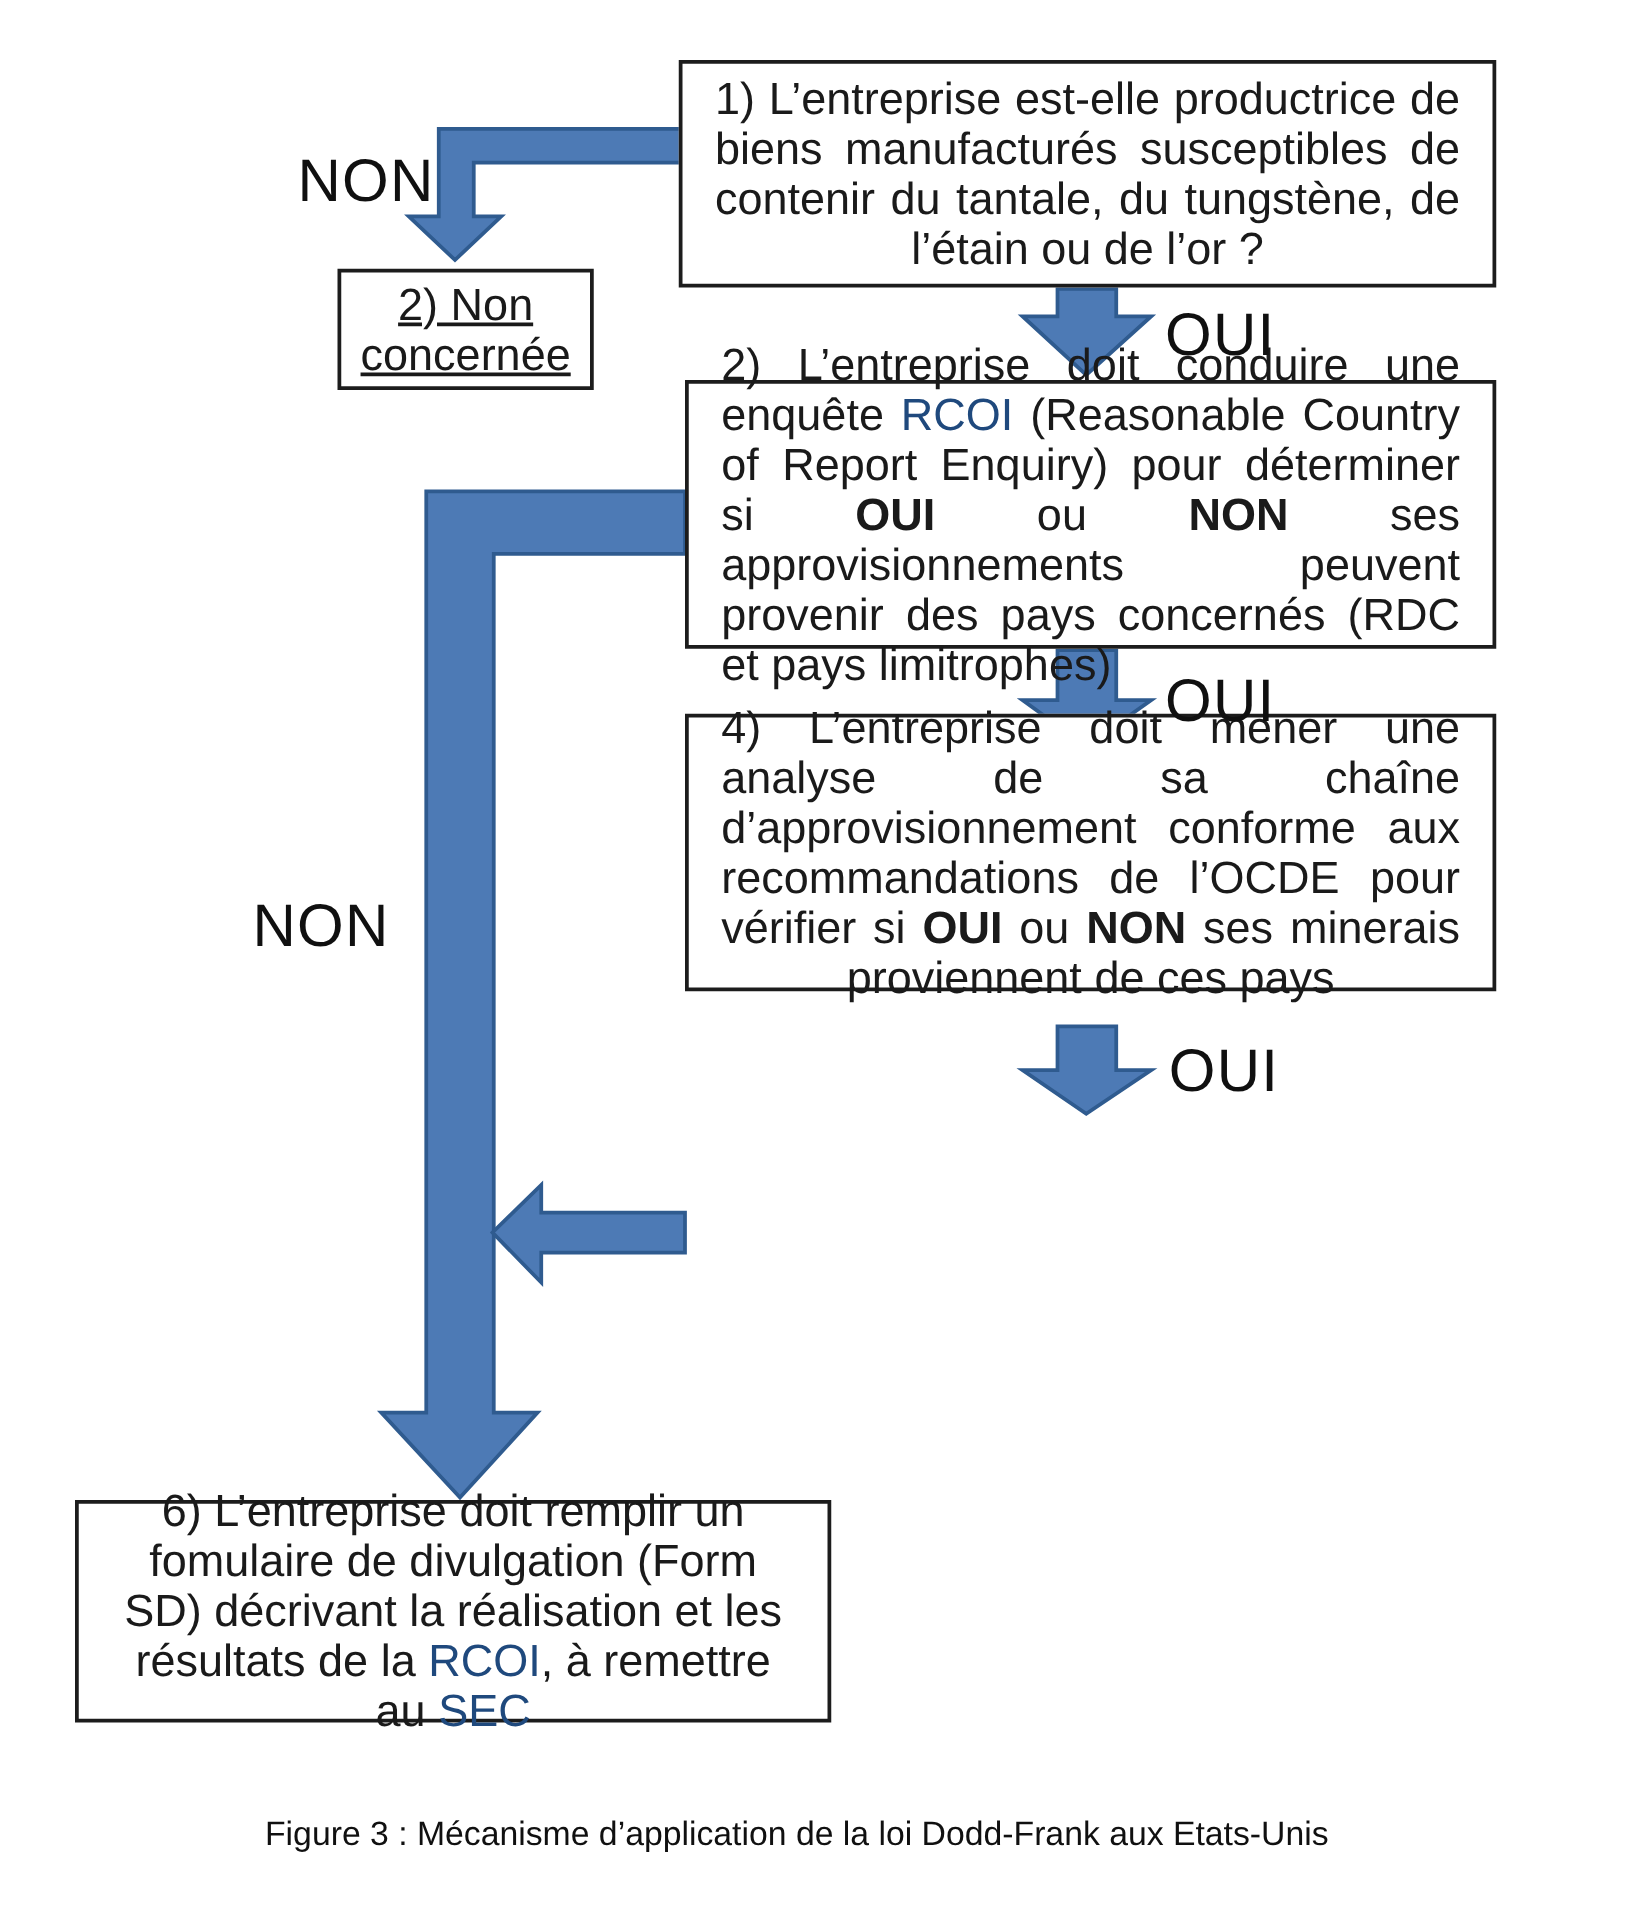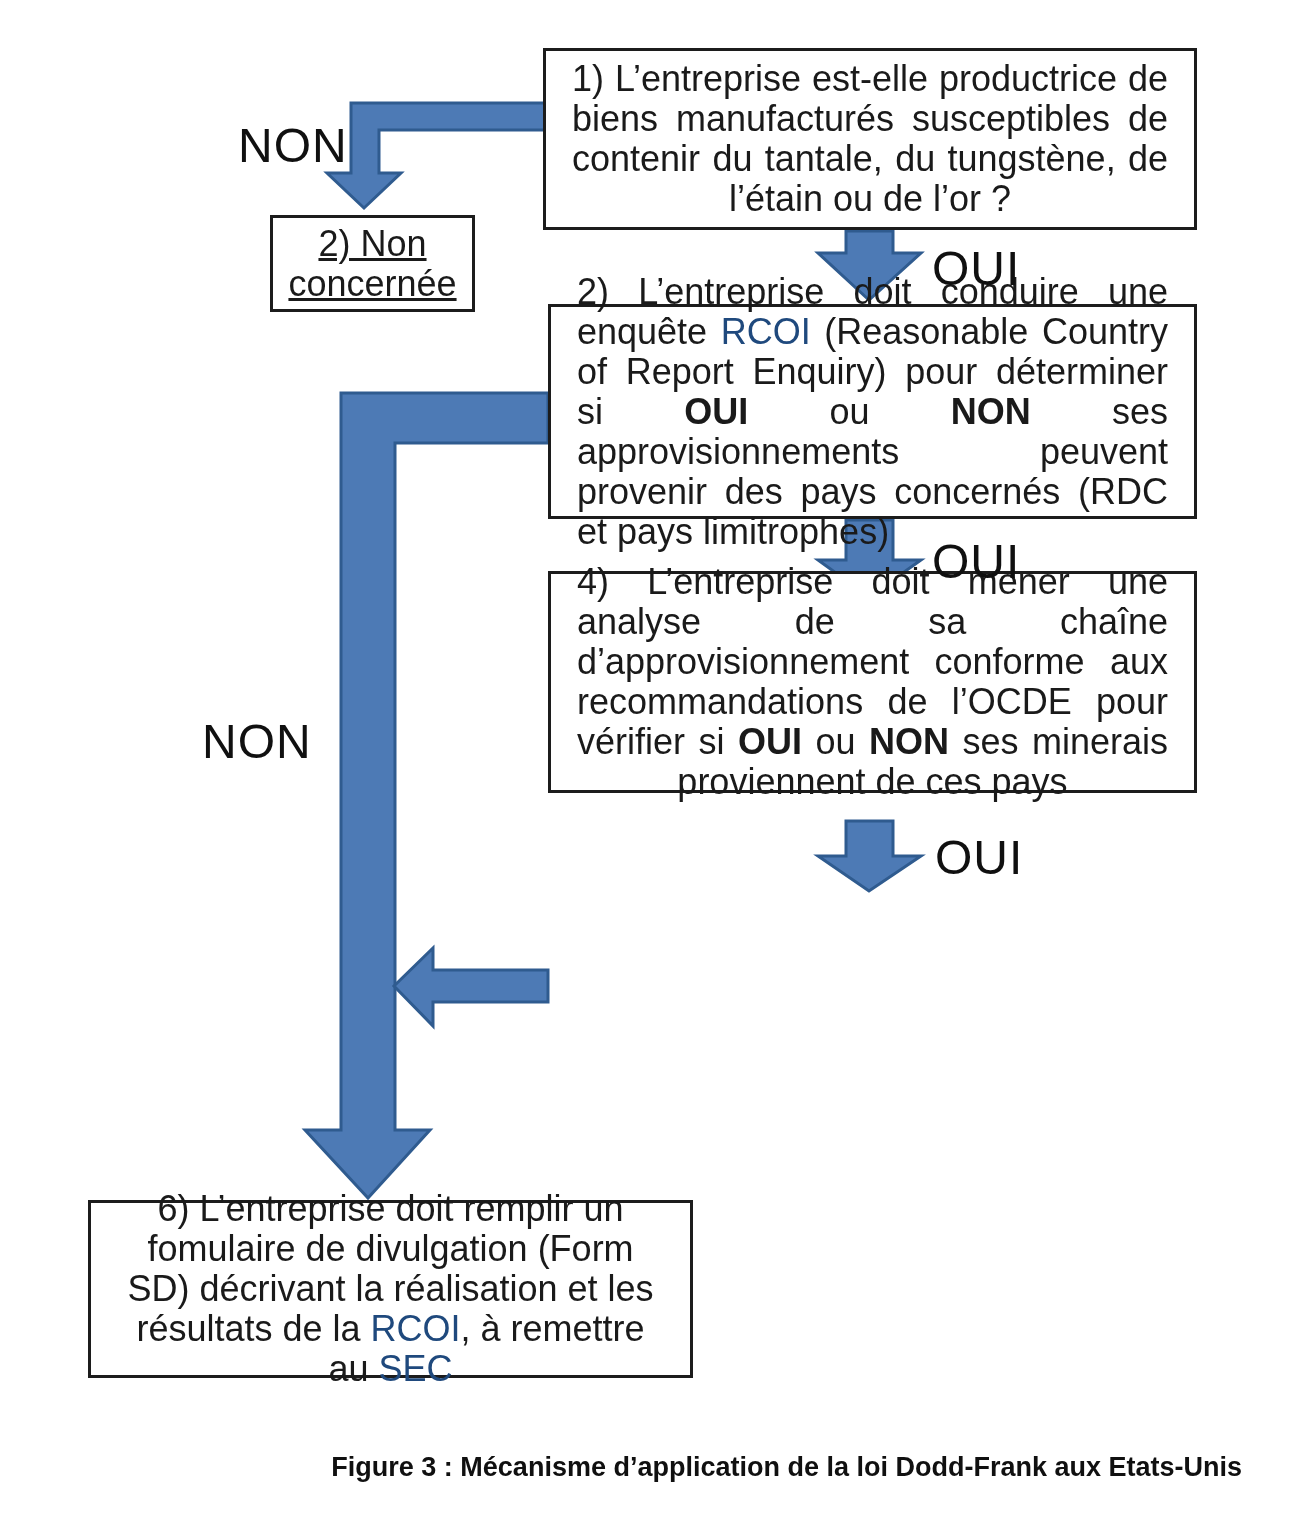--- a/index.html
+++ b/index.html
@@ -32,41 +32,41 @@
   .flow-box .b  { font-weight: bold; }
   .flow-box .bb { font-weight: normal; color: var(--accent); }
   .txt-center { text-align: center; }
   .txt-justify { text-align: justify; }
   .txt-justify-center { text-align: justify; text-align-last: center; }
   #box1 { left: 543px; top: 48px;  width: 654px; height: 182px; }
   #box2 { left: 270px; top: 215px; width: 205px; height: 97px;  padding: 4px 10px; }
   #box3 { left: 548px; top: 304px; width: 649px; height: 215px; }
   #box4 { left: 548px; top: 571px; width: 649px; height: 222px; }
   #box5 { left: 548px; top: 892px; width: 649px; height: 230px; }
-  #box6 { left: 88px;  top: 1200px; width: 605px; height: 178px; }
+  #box6 { left: 60px;  top: 1200px; width: 605px; height: 178px; }
   .branch-label {
     position: absolute;
     font-size: 48px;
     line-height: 52px;
     color: #101010;
     letter-spacing: 1px;
     white-space: nowrap;
   }
   #lbl-non-top  { left: 238px; top: 120px; }
   #lbl-oui-1    { left: 932px; top: 243px; }
   #lbl-oui-2    { left: 932px; top: 536px; }
   #lbl-oui-3    { left: 935px; top: 832px; }
   #lbl-non-left { left: 202px; top: 716px; }
   .caption {
     position: absolute;
     left: 212px; top: 1452px;
     width: 1030px;
-    text-align: right;
+    text-align: left;
     font-size: 27px;
-    font-weight: bold;
+    font-weight: normal;
     color: #101010;
   }
 </style>
 </head>
 <body>
 
 <div class="canvas">
 
   <svg class="arrow-layer" viewBox="0 0 1304 1526" xmlns="http://www.w3.org/2000/svg" aria-hidden="true">
 

